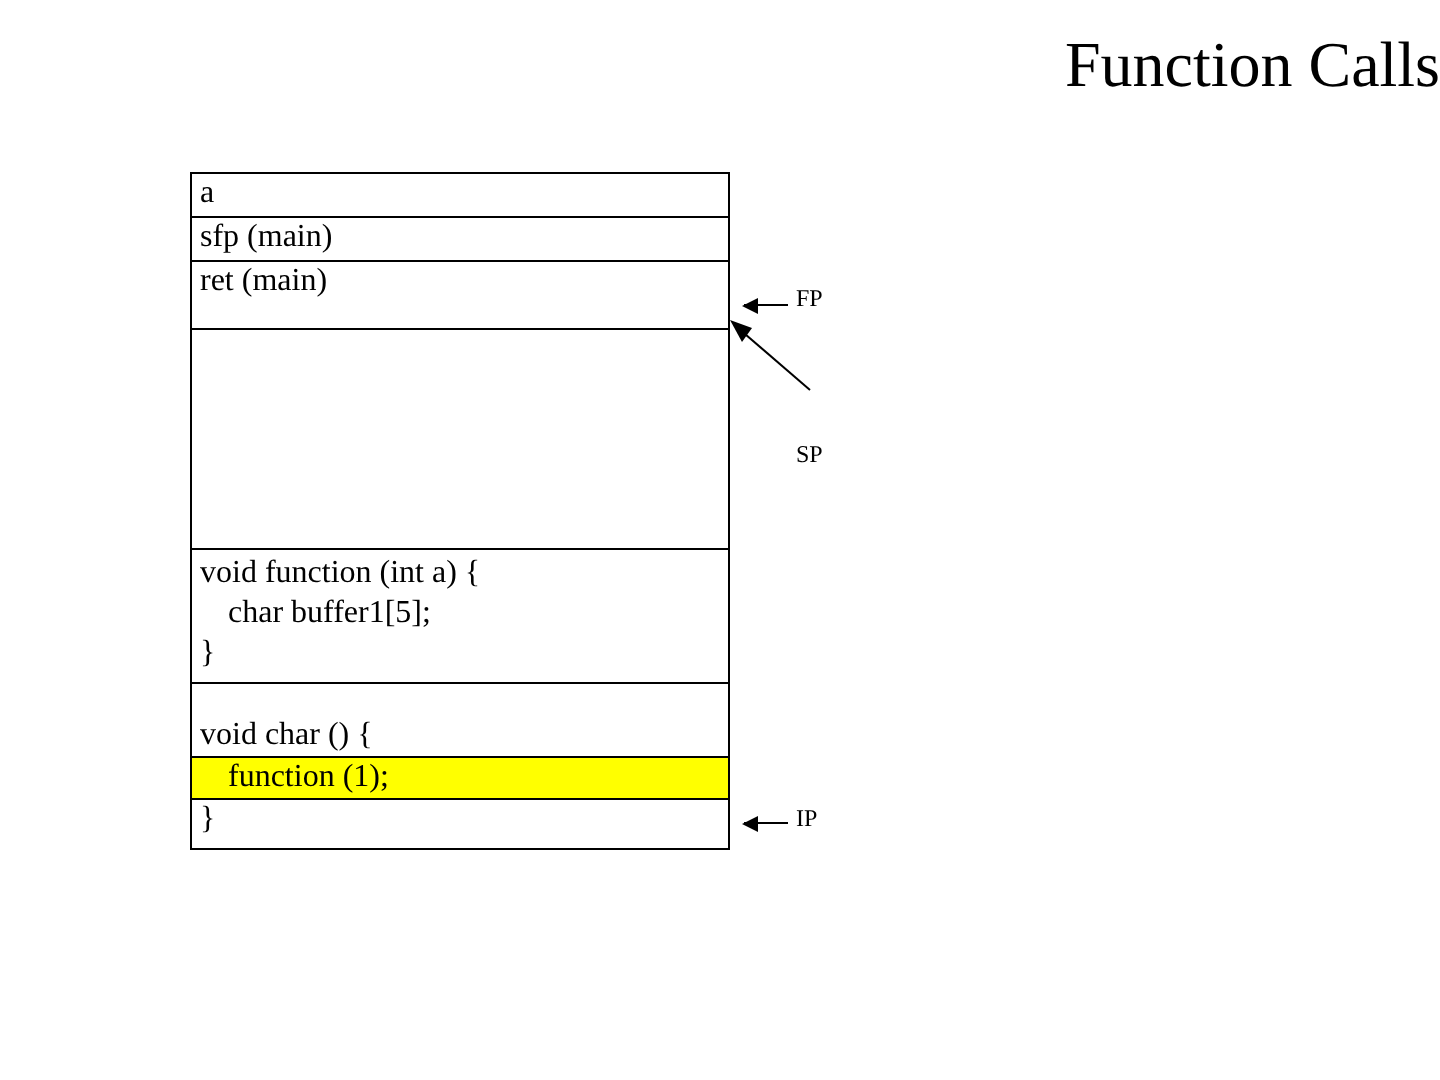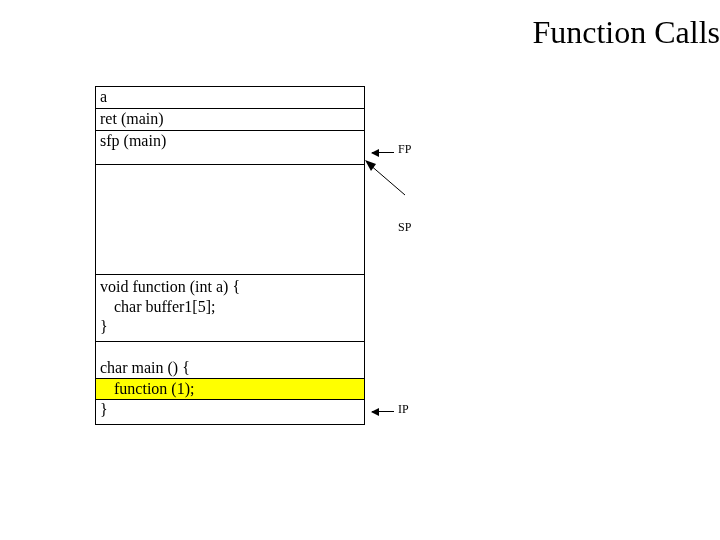--- a/index.html
+++ b/index.html
@@ -90,33 +90,33 @@
     position: absolute;
   }
 </style>
 </head>
 <body>
 
 <div class="title">Function Calls</div>
 
 <div class="diagram">
   <div class="row">a</div>
+  <div class="row">sfp (main)</div>
   <div class="row">ret (main)</div>
-  <div class="row">sfp (main)</div>
   <div class="gap-small"></div>
   <div class="big-gap"></div>
 
   <div class="code-block">
     <div class="plain-line">void function (int a) {</div>
     <div class="indent1">char buffer1[5];</div>
     <div class="plain-line">}</div>
   </div>
 
   <div class="code-block bottom" style="padding-top:16px;">
-    <div class="plain-line">char main () {</div>
+    <div class="plain-line">void char () {</div>
     <div class="hl-line">
       <span class="indent1" style="display:inline-block;">function (1);</span>
     </div>
     <div class="plain-line">}</div>
   </div>
 </div>
 
 <div class="arrow-h" style="left:372px; top:152px; width:22px;"></div>
 <div class="label" style="left:398px; top:142px;">FP</div>
 

